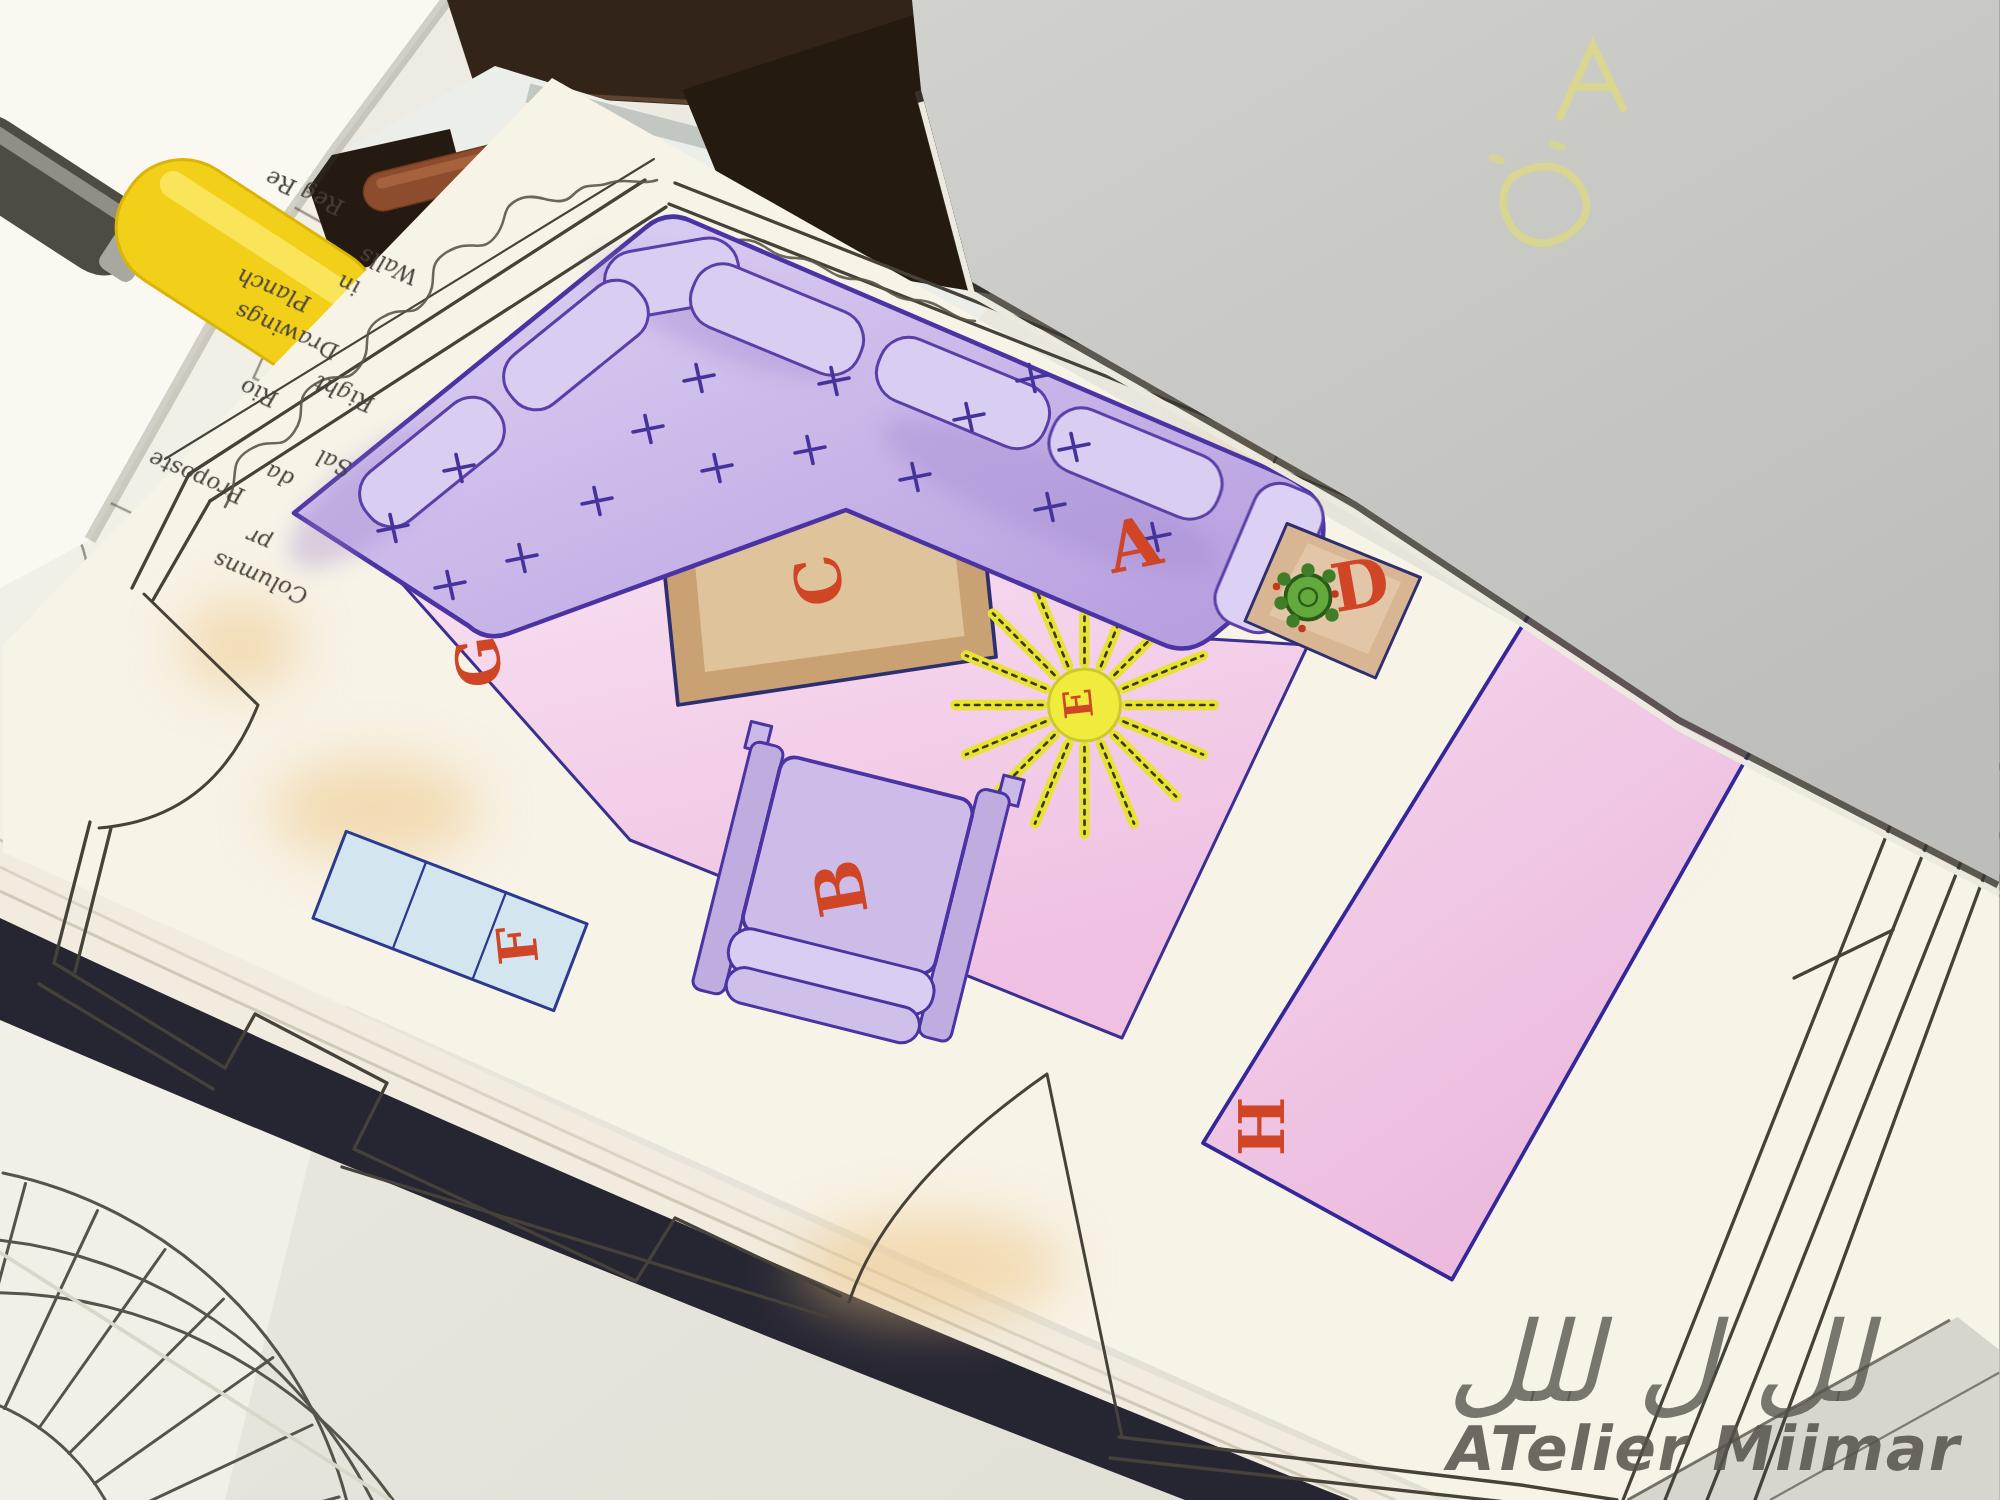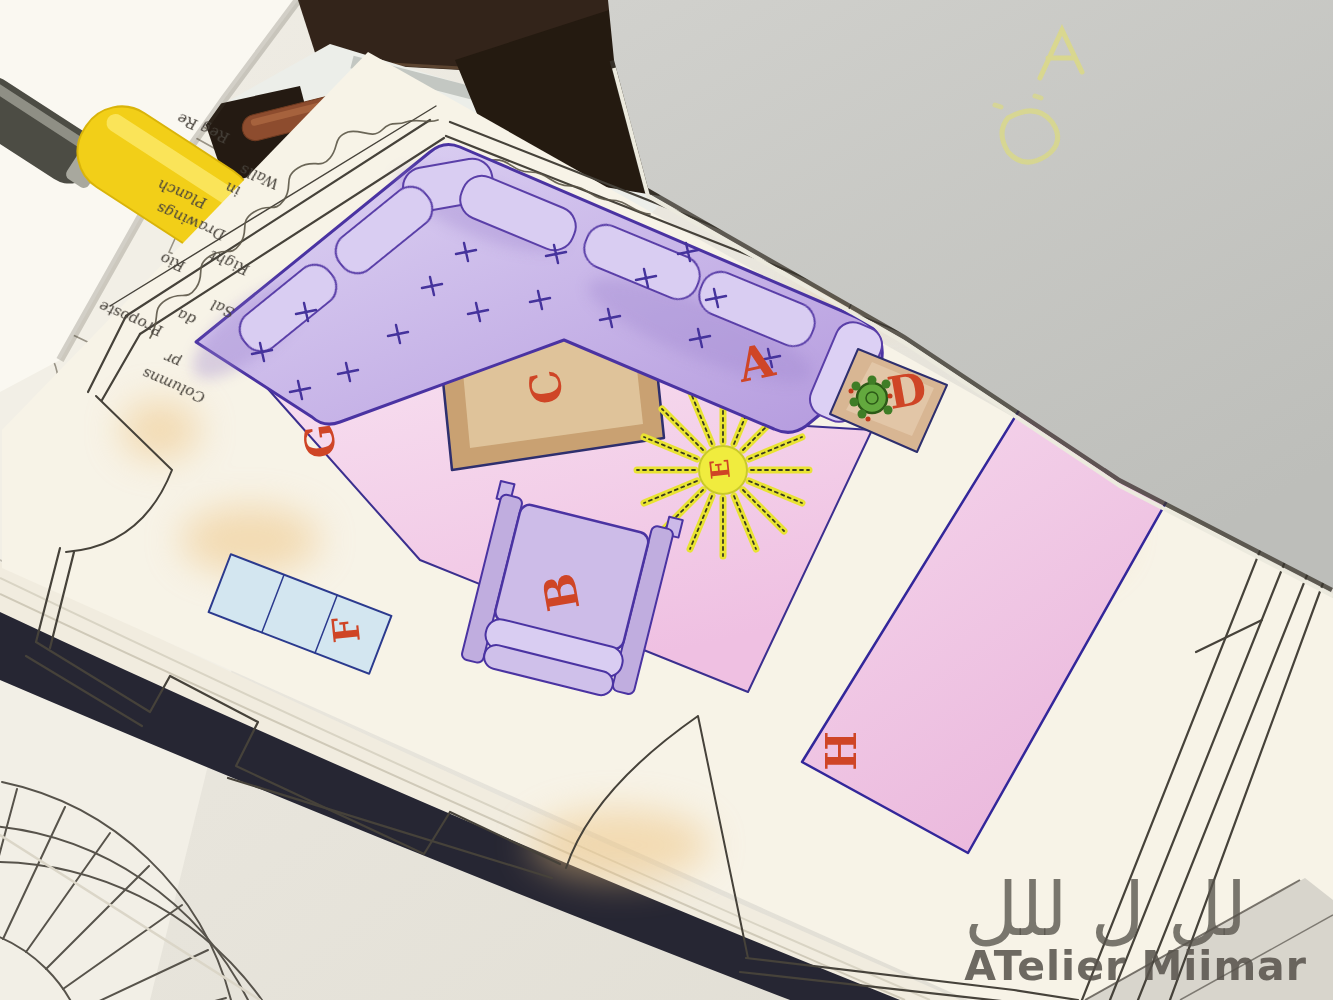--- a/index.html
+++ b/index.html
@@ -8,21 +8,21 @@
   .scene svg{position:absolute;left:0;top:0;}
   .plan-label{position:absolute;font-family:"DejaVu Serif",serif;font-weight:700;
               color:#cf4526;transform-origin:center;white-space:nowrap;line-height:1;}
   .note-text{position:absolute;left:2px;top:30px;width:260px;
              transform:rotate(203deg) skewX(4deg);transform-origin:132px 168px;
              font-family:"DejaVu Serif",serif;font-style:italic;font-size:15px;
              line-height:1.5;color:#46413a;}
   .note-text div{white-space:nowrap;}
   .note-text div:nth-child(2n){margin-left:34px;}
   .note-text div:nth-child(3n){margin-left:62px;}
-  .watermark{position:absolute;right:26px;bottom:10px;text-align:left;}
+  .watermark{position:absolute;right:26px;bottom:10px;text-align:left;font-style:italic;}
   .wm-logo{font-family:"DejaVu Sans",sans-serif;font-size:74px;line-height:.95;
            color:rgba(86,82,74,.78);letter-spacing:5px;}
   .wm-title{font-family:"DejaVu Sans",sans-serif;font-weight:bold;font-size:41px;
             color:rgba(86,82,74,.86);letter-spacing:1px;margin-top:-2px;}
 </style>
 </head>
 <body>
 
 <div class="scene">
 

